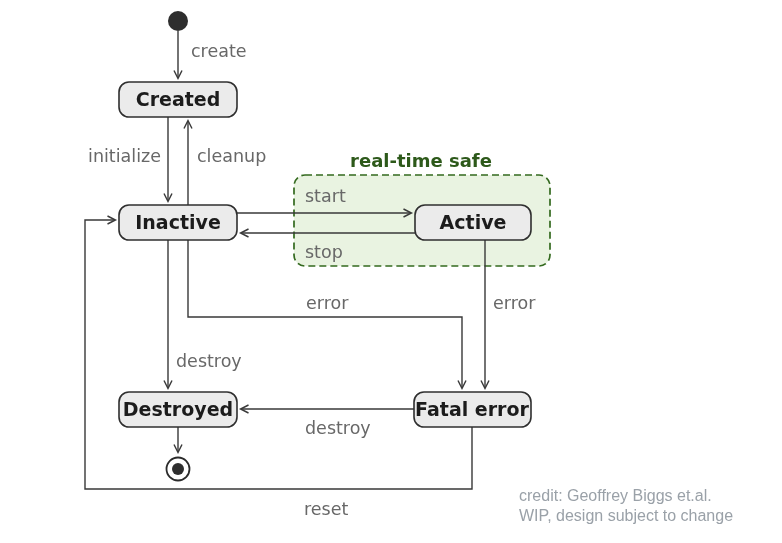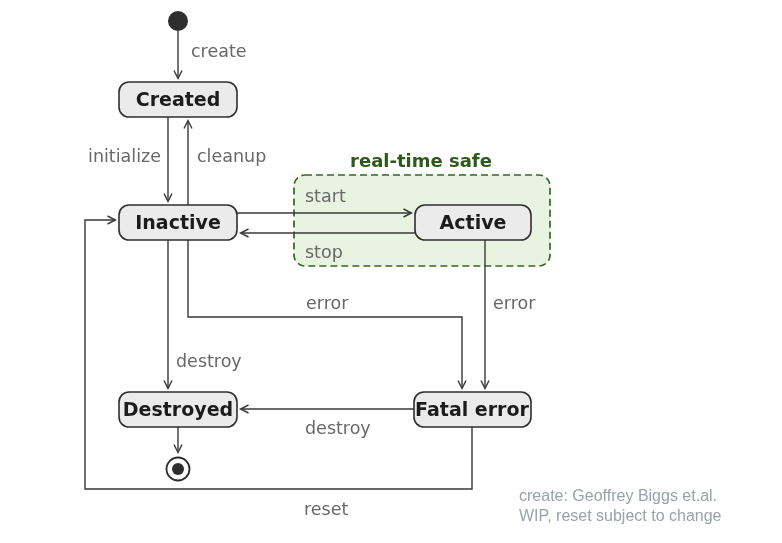--- a/index.html
+++ b/index.html
@@ -81,16 +81,16 @@
       <text class="state-label" x="472" y="416">Fatal error</text>
     </g>
 
     <g>
       <circle class="terminal" cx="178" cy="469" r="11.5" fill="#ffffff" stroke-width="1.8"></circle>
       <circle cx="178" cy="469" r="6" fill="#2e2e2e"></circle>
     </g>
   </svg>
 
   <div class="credit">
-    <div>create: Geoffrey Biggs et.al.</div>
-    <div>WIP, reset subject to change</div>
+    <div>credit: Geoffrey Biggs et.al.</div>
+    <div>WIP, design subject to change</div>
   </div>
 </div>
 
 </body></html>

